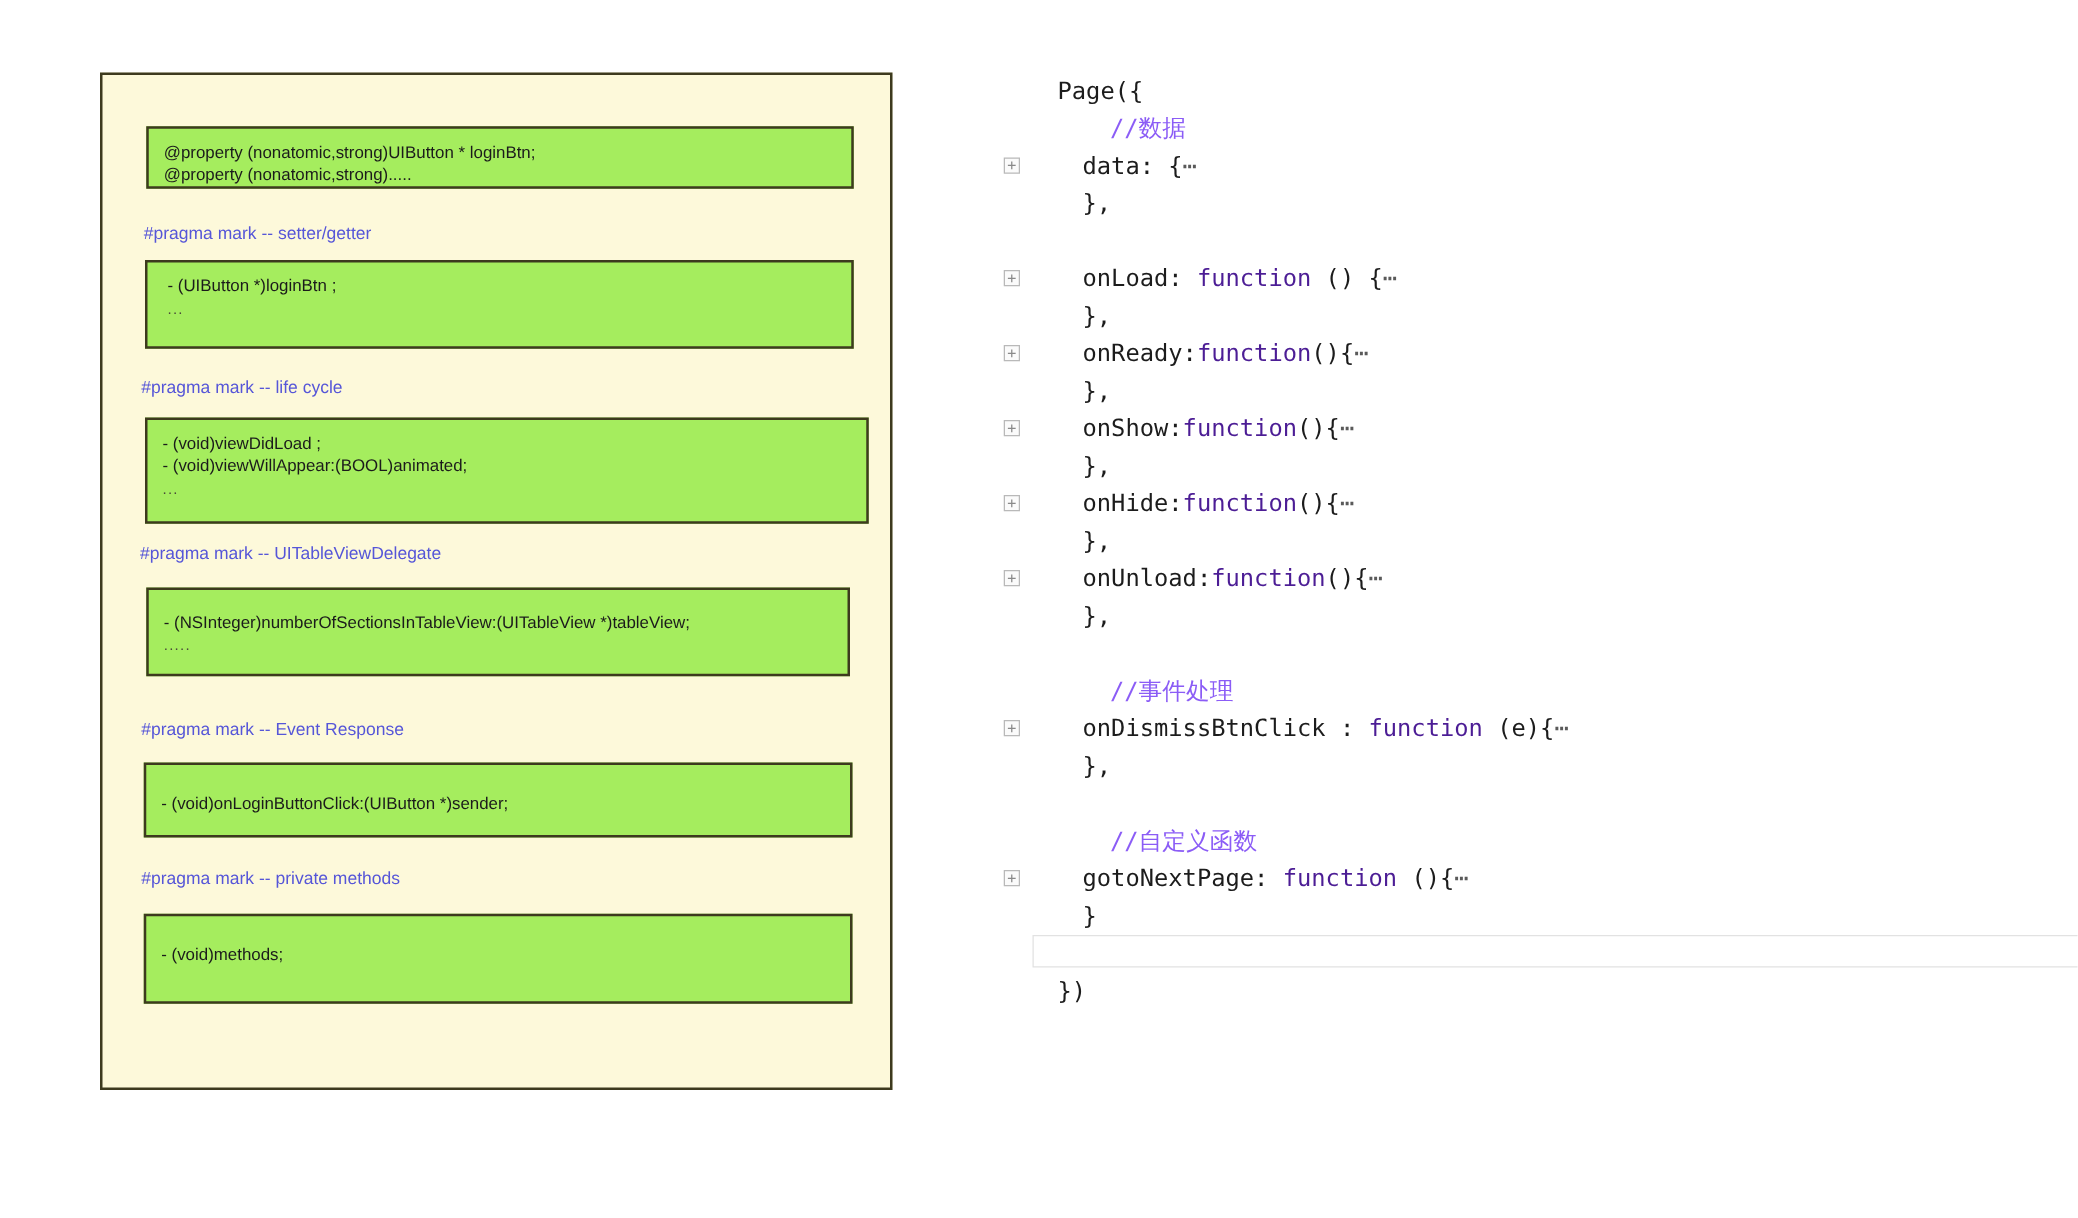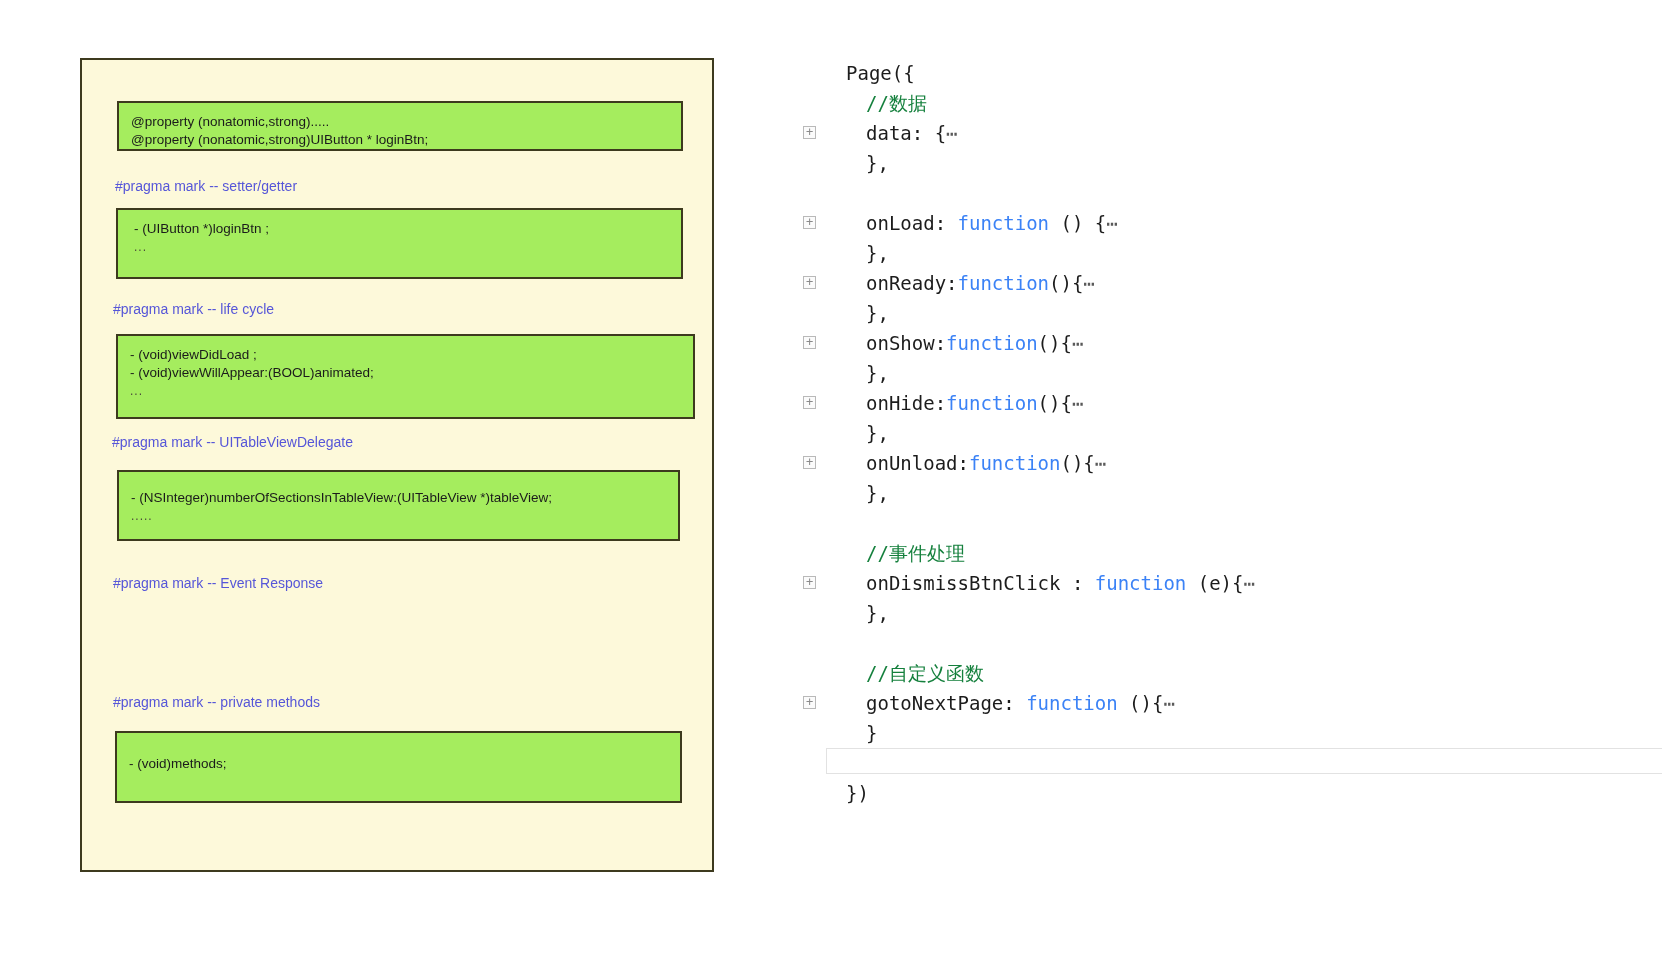--- a/index.html
+++ b/index.html
@@ -77,41 +77,41 @@
     height: 13px;
     border: 1px solid #b9b9b9;
     background: #fbfbfb;
     box-sizing: border-box;
     line-height: 11px;
     font-size: 12px;
     text-align: center;
     color: #8a8a8a;
     font-family: "DejaVu Sans Mono", monospace;
   }
-  .kw { color: #3b82f6; }
-  .cmt { color: #15803d; }
+  .kw { color: #4c1d95; }
+  .cmt { color: #8b5cf6; margin-left: 22px; }
   .el { color: #5a5a5a; letter-spacing: -1px; }
   .sel-line {
     position: absolute;
     left: 36px;
     right: -2px;
     height: 26px;
     border: 1px solid #e2e2e2;
     background: #ffffff;
     box-sizing: border-box;
   }
 </style>
 </head>
 <body>
 
 <div id="left-panel">
 
   <div class="code-box" style="left:35px; top:41px; width:566px; height:50px;">
+    <span class="ln">@property (nonatomic,strong)UIButton * loginBtn;</span>
     <span class="ln">@property (nonatomic,strong).....</span>
-    <span class="ln">@property (nonatomic,strong)UIButton * loginBtn;</span>
   </div>
 
   <div class="pragma" style="left:33px; top:118px;text-align:right;">#pragma mark -- setter/getter</div>
   <div class="code-box" style="left:34px; top:148px; width:567px; height:71px;padding-left:16px;">
     <span class="ln">- (UIButton *)loginBtn ;</span>
     <span class="ln dots">...</span>
   </div>
 
   <div class="pragma" style="left:31px; top:241px;">#pragma mark -- life cycle</div>
   <div class="code-box" style="left:34px; top:274px; width:579px; height:85px;">
@@ -120,20 +120,23 @@
     <span class="ln dots">...</span>
   </div>
 
   <div class="pragma" style="left:30px; top:374px;text-align:right;">#pragma mark -- UITableViewDelegate</div>
   <div class="code-box" style="left:35px; top:410px; width:563px; height:71px; padding-top:17px;">
     <span class="ln">- (NSInteger)numberOfSectionsInTableView:(UITableView *)tableView;</span>
     <span class="ln dots">.....</span>
   </div>
 
   <div class="pragma" style="left:31px; top:515px;">#pragma mark -- Event Response</div>
+  <div class="code-box" style="left:33px; top:550px; width:567px; height:60px; padding-top:22px;">
+    <span class="ln">- (void)onLoginButtonClick:(UIButton *)sender;</span>
+  </div>
 
   <div class="pragma" style="left:31px; top:634px;">#pragma mark -- private methods</div>
   <div class="code-box" style="left:33px; top:671px; width:567px; height:72px; padding-top:22px;">
     <span class="ln">- (void)methods;</span>
   </div>
 
 </div>
 
 <div id="code-editor">
     <div class="cline"><span style="display: inline-block; width: 20px;"></span><span class="">Page({</span></div>

